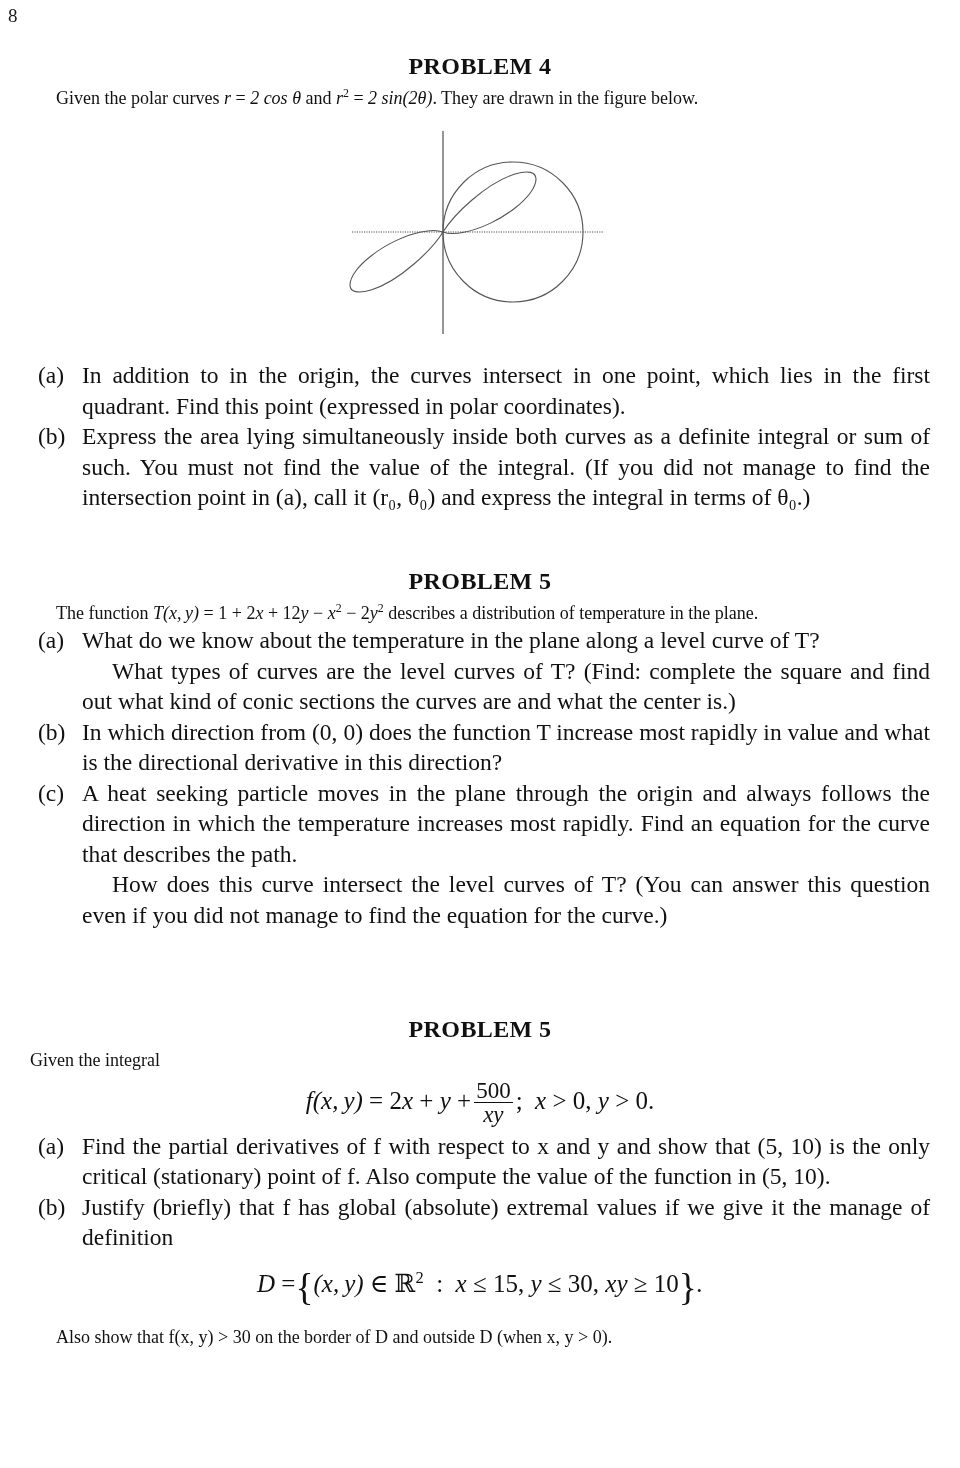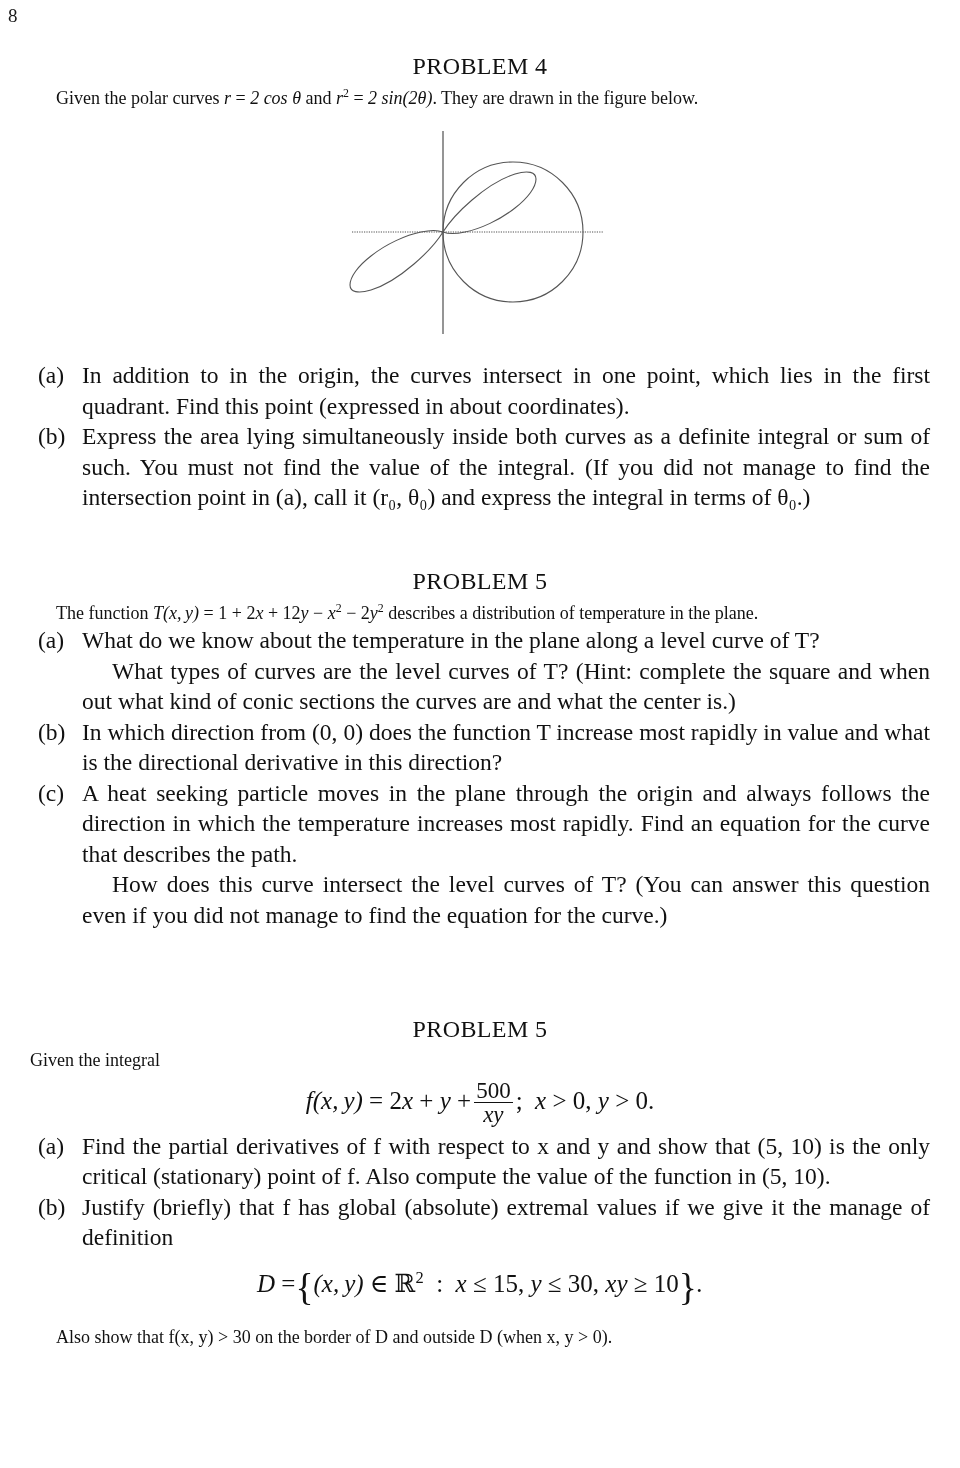--- a/index.html
+++ b/index.html
@@ -31,21 +31,21 @@
     color: #1a1a1a;
   }
   .content {
     position: absolute;
     left: 30px;
     top: 52px;
     width: 900px;
   }
   .problem-title {
     text-align: center;
-    font-weight: normal;
+    font-weight: bold;
     font-size: 24px;
     letter-spacing: 0.4px;
     margin: 0 0 6px 0;
     line-height: 1.2;
   }
   .para {
     font-size: 18px;
     line-height: 1.30;
     text-align: justify;
     text-justify: inter-word;
@@ -178,21 +178,21 @@
                C 20,157 28,146 41,136
                C 56,124 76,115 91,112
                C 100,110 108,110 113,112
                Z"></path>
         </svg>
       </div>
 
       <ul class="qlist">
         <li class="qitem">
           <span class="qlabel">(a)</span>
-          <span class="qbody">In addition to in the origin, the curves intersect in one point, which lies in the first quadrant. Find this point (expressed in about coordinates).</span>
+          <span class="qbody">In addition to in the origin, the curves intersect in one point, which lies in the first quadrant. Find this point (expressed in polar coordinates).</span>
         </li>
         <li class="qitem">
           <span class="qlabel">(b)</span>
           <span class="qbody">Express the area lying simultaneously inside both curves as a definite integral or sum of such. You must not find the value of the integral. (If you did not manage to find the intersection point in (a), call it (r₀, θ₀) and express the integral in terms of θ₀.)</span>
         </li>
       </ul>
     </div>
 
     <div class="gap-lg"></div>
 
@@ -200,21 +200,21 @@
 
       <h2 class="problem-title">PROBLEM 5</h2>
 
       <p class="para indent"><span>The function </span><span class="math"><i>T</i>(<i>x</i>, <i>y</i>) <span class="up">= 1 + 2</span><i>x</i> <span class="up">+ 12</span><i>y</i> <span class="up">−</span> <i>x</i><sup class="sm">2</sup> <span class="up">− 2</span><i>y</i><sup class="sm">2</sup></span><span> describes a distribution of temperature in the plane.</span></p>
 
       <ul class="qlist">
         <li class="qitem">
           <span class="qlabel">(a)</span>
           <span class="qbody">
             <span>What do we know about the temperature in the plane along a level curve of T?</span>
-            <span class="runon">What types of curves are the level curves of T? (Hint: complete the square and when out what kind of conic sections the curves are and what the center is.)</span>
+            <span class="runon">What types of curves are the level curves of T? (Find: complete the square and find out what kind of conic sections the curves are and what the center is.)</span>
           </span>
         </li>
         <li class="qitem">
           <span class="qlabel">(b)</span>
           <span class="qbody">In which direction from (0, 0) does the function T increase most rapidly in value and what is the directional derivative in this direction?</span>
         </li>
         <li class="qitem">
           <span class="qlabel">(c)</span>
           <span class="qbody">
             <span>A heat seeking particle moves in the plane through the origin and always follows the direction in which the temperature increases most rapidly. Find an equation for the curve that describes the path.</span>

